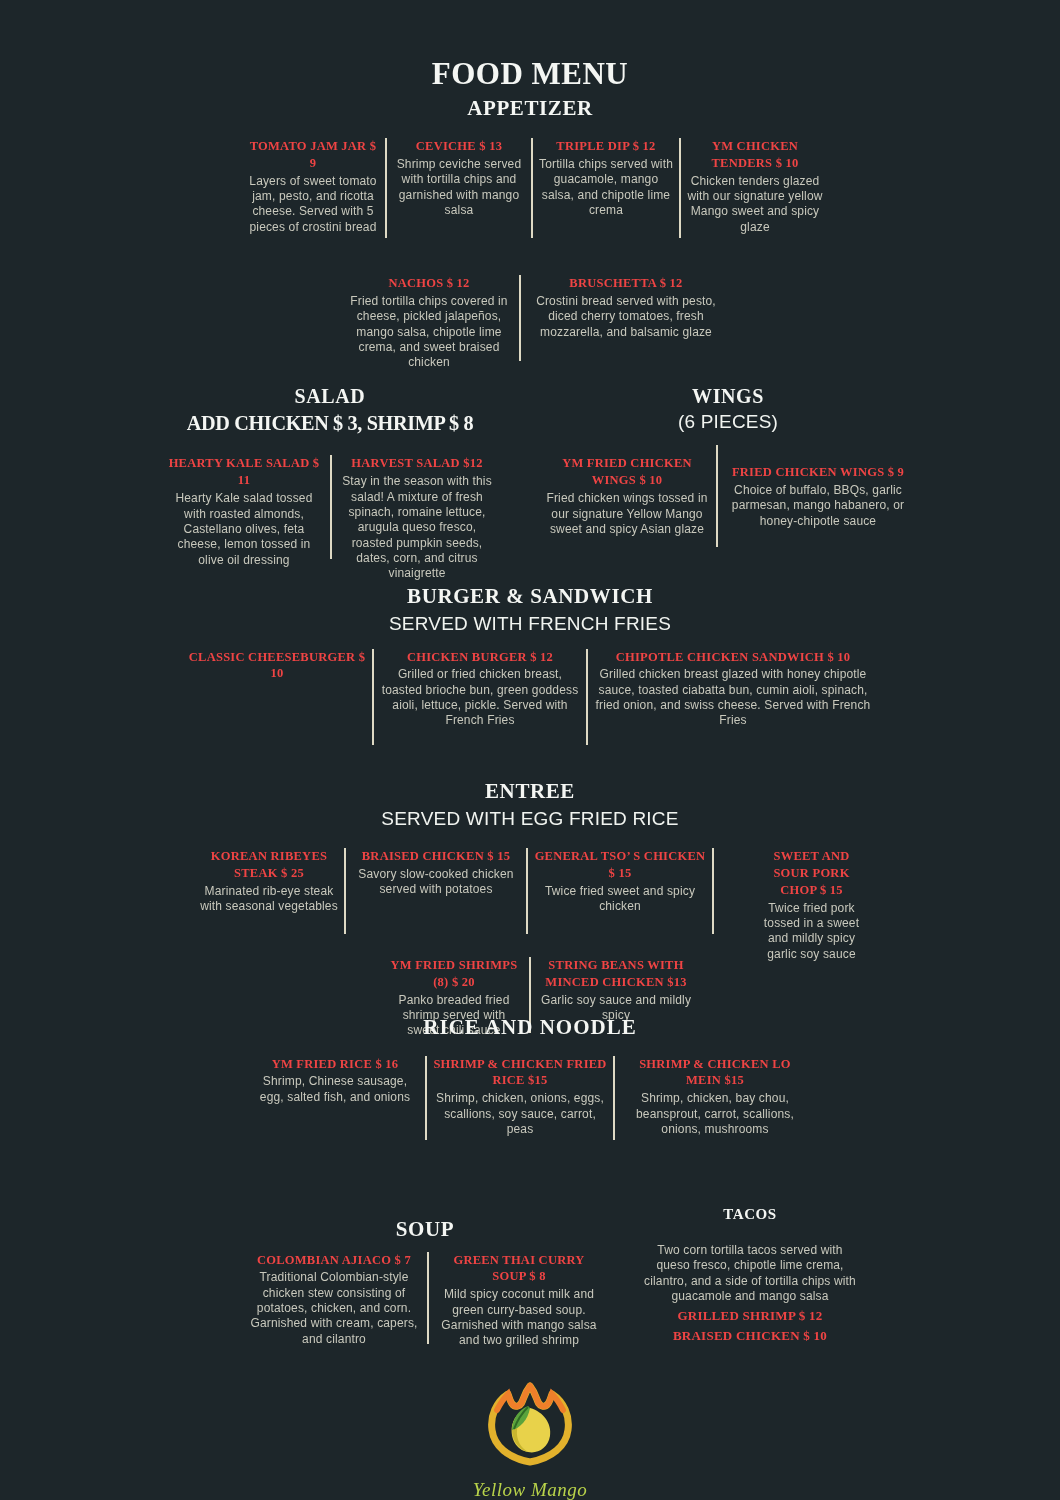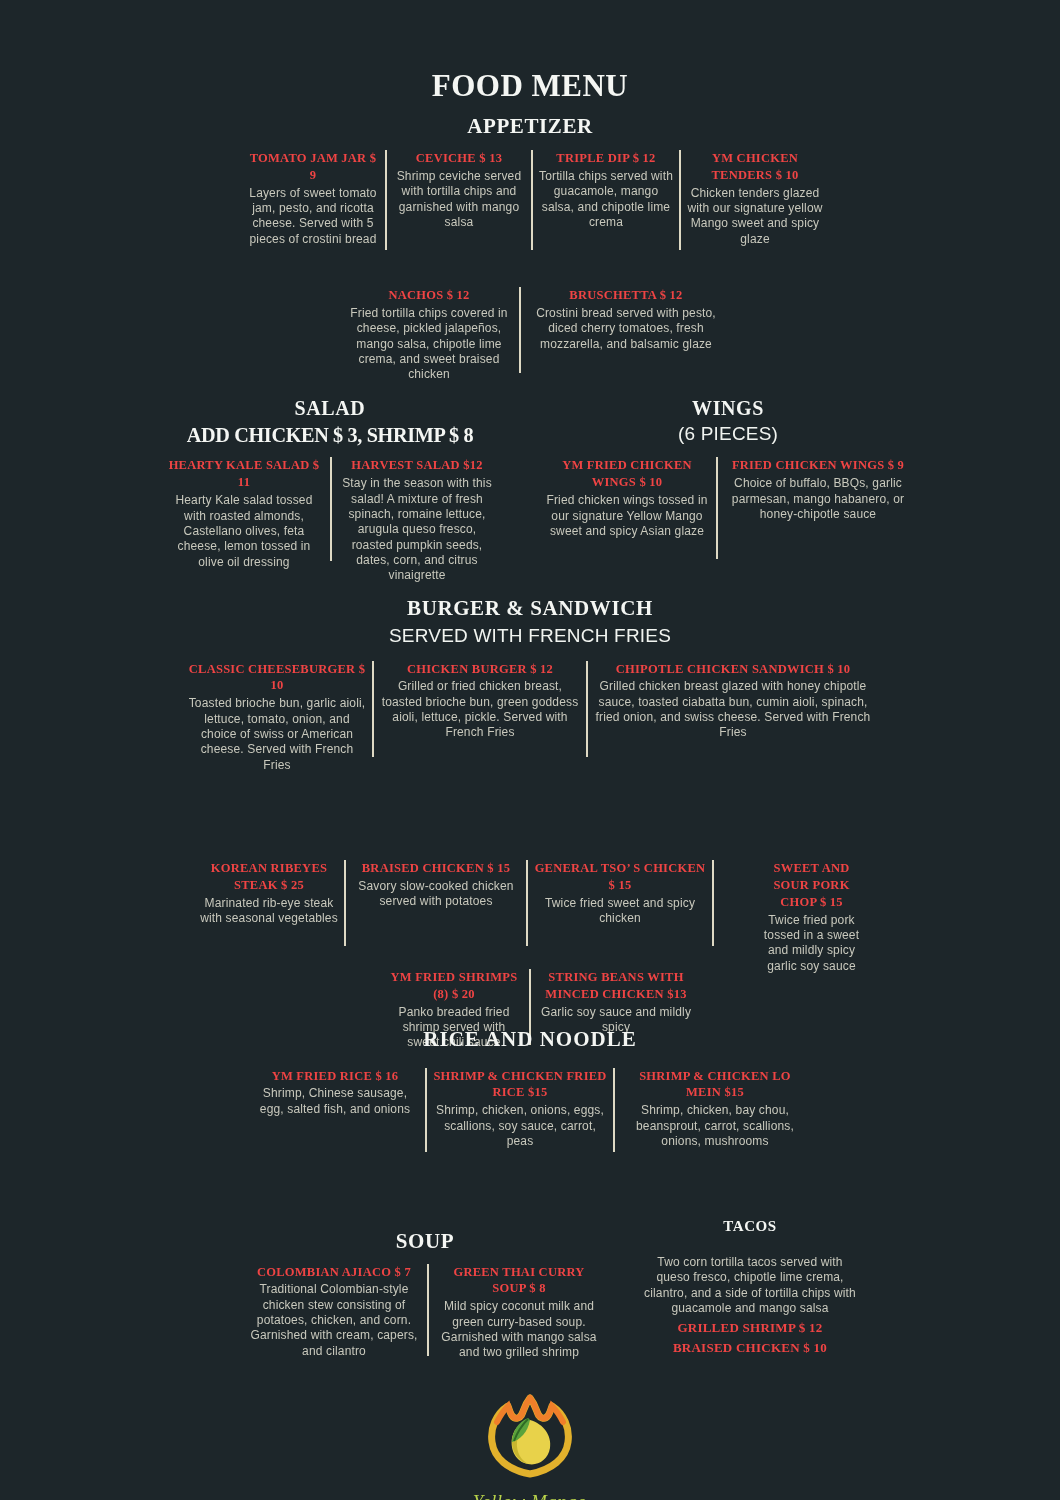--- a/index.html
+++ b/index.html
@@ -13,21 +13,21 @@
   .page{width:1060px;height:1500px;position:relative;}
 
   
   .menu-title{
     font-family:"Liberation Serif", serif;
     font-weight:bold;
     color:#f4f6f3;
     font-size:31px;
     letter-spacing:.5px;
     text-align:center;
-    margin:12px;
+    margin:0;
     padding-top:58px;
     line-height:1.05;
   }
   .section-head{
     font-family:"Liberation Serif", serif;
     font-weight:bold;
     color:#f4f6f3;
     text-align:center;
     letter-spacing:.6px;
     line-height:1.12;
@@ -139,70 +139,73 @@
     <div class="vdiv" style="height:86px;"></div>
     <div class="item" style="width:210px;">
       <div class="item-title">BRUSCHETTA $ 12</div>
       <div class="item-desc">Crostini bread served with pesto, diced cherry tomatoes, fresh mozzarella, and balsamic glaze</div>
     </div>
   </div>
 
   <div class="abs" style="left:150px;top:385px;width:360px;">
     <div class="section-head h-1">SALAD</div>
     <div class="h-sub-serif" style="margin-top:3px;">ADD CHICKEN $ 3, SHRIMP $ 8</div>
-    <div class="row" style="margin-top:9px;">
+    <div class="row" style="margin-top:19px;">
       <div class="item" style="width:172px;">
         <div class="item-title">HEARTY KALE SALAD $ 11</div>
         <div class="item-desc">Hearty Kale salad tossed with roasted almonds, Castellano olives, feta cheese, lemon tossed in olive oil dressing</div>
       </div>
       <div class="vdiv" style="height:104px;"></div>
       <div class="item" style="width:170px;">
         <div class="item-title">HARVEST SALAD $12</div>
         <div class="item-desc">Stay in the season with this salad! A mixture of fresh spinach, romaine lettuce, arugula queso fresco, roasted pumpkin seeds, dates, corn, and citrus vinaigrette</div>
       </div>
     </div>
   </div>
 
   <div class="abs" style="left:528px;top:385px;width:400px;">
     <div class="section-head h-1">WINGS</div>
     <div class="h-sub-sans" style="margin-top:4px;">(6 PIECES)</div>
-    <div class="row" style="margin-top:12px;">
+    <div class="row" style="margin-top:12px;align-items:center;">
       <div class="item" style="width:178px;">
         <div class="item-title">YM FRIED CHICKEN WINGS $ 10</div>
         <div class="item-desc">Fried chicken wings tossed in our signature Yellow Mango sweet and spicy Asian glaze</div>
       </div>
       <div class="vdiv" style="height:102px;"></div>
       <div class="item" style="width:200px;">
         <div class="item-title">FRIED CHICKEN WINGS $ 9</div>
         <div class="item-desc">Choice of buffalo, BBQs, garlic parmesan, mango habanero, or honey-chipotle sauce</div>
       </div>
     </div>
   </div>
 
   <div class="abs" style="left:180px;top:585px;width:700px;">
     <div class="section-head h-1" style="font-size:21px;">BURGER &amp; SANDWICH</div>
     <div class="h-sub-sans" style="margin-top:4px;">SERVED WITH FRENCH FRIES</div>
     <div class="row" style="margin-top:14px;">
       <div class="item" style="width:190px;">
         <div class="item-title">CLASSIC CHEESEBURGER $ 10</div>
-        <div class="item-desc">Toasted brioche bun, garlic aioli, lettuce, tomato, onion, and choice of swiss or American cheese. Served with French Fries</div>
       </div>
       <div class="vdiv" style="height:96px;"></div>
       <div class="item" style="width:212px;">
         <div class="item-title">CHICKEN BURGER $ 12</div>
         <div class="item-desc">Grilled or fried chicken breast, toasted brioche bun, green goddess aioli, lettuce, pickle. Served with French Fries</div>
       </div>
       <div class="vdiv" style="height:96px;"></div>
       <div class="item" style="width:290px;">
         <div class="item-title">CHIPOTLE CHICKEN SANDWICH $ 10</div>
         <div class="item-desc">Grilled chicken breast glazed with honey chipotle sauce, toasted ciabatta bun, cumin aioli, spinach, fried onion, and swiss cheese. Served with French Fries</div>
       </div>
     </div>
   </div>
 
+  <div class="abs" style="left:180px;top:780px;width:700px;">
+    <div class="section-head h-1" style="font-size:21px;">ENTREE</div>
+    <div class="h-sub-sans" style="margin-top:4px;">SERVED WITH EGG FRIED RICE</div>
+  </div>
 
   <div class="abs row" style="left:178px;top:848px;width:712px;">
     <div class="item" style="width:150px;">
       <div class="item-title">KOREAN RIBEYES STEAK $ 25</div>
       <div class="item-desc">Marinated rib-eye steak with seasonal vegetables</div>
     </div>
     <div class="vdiv" style="height:86px;"></div>
     <div class="item" style="width:180px;">
       <div class="item-title">BRAISED CHICKEN $ 15</div>
       <div class="item-desc">Savory slow-cooked chicken served with potatoes</div>

